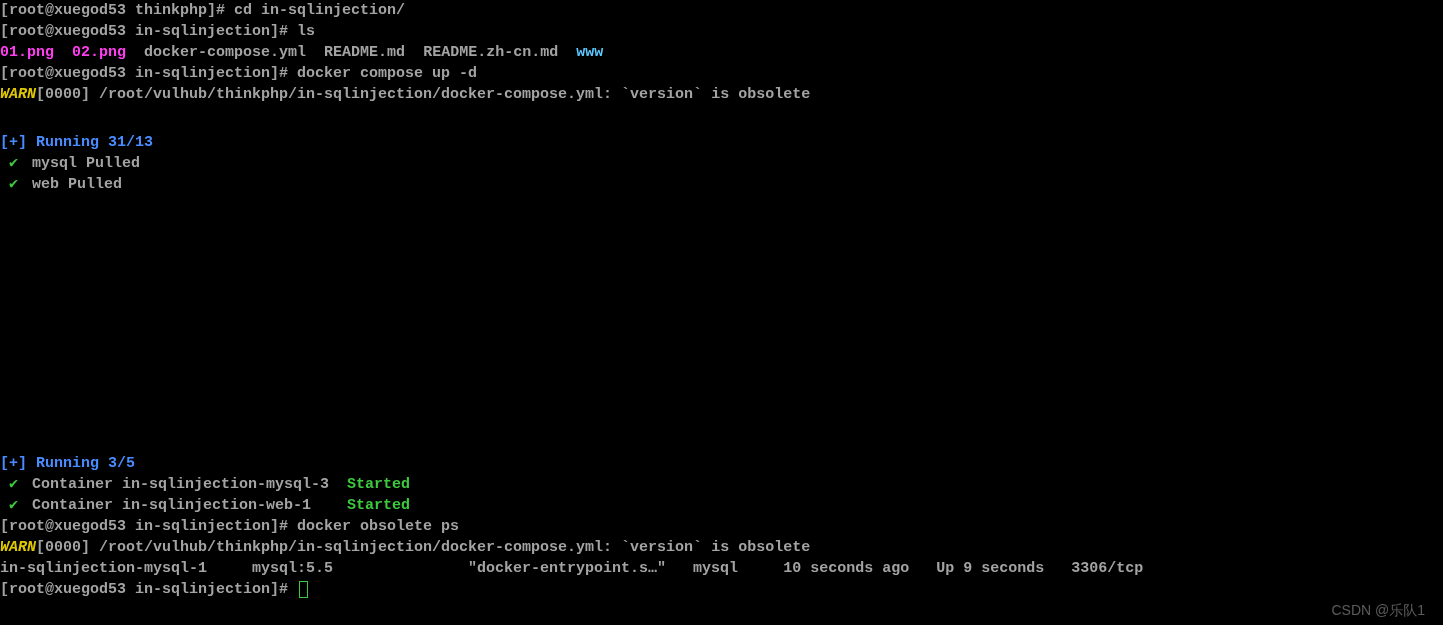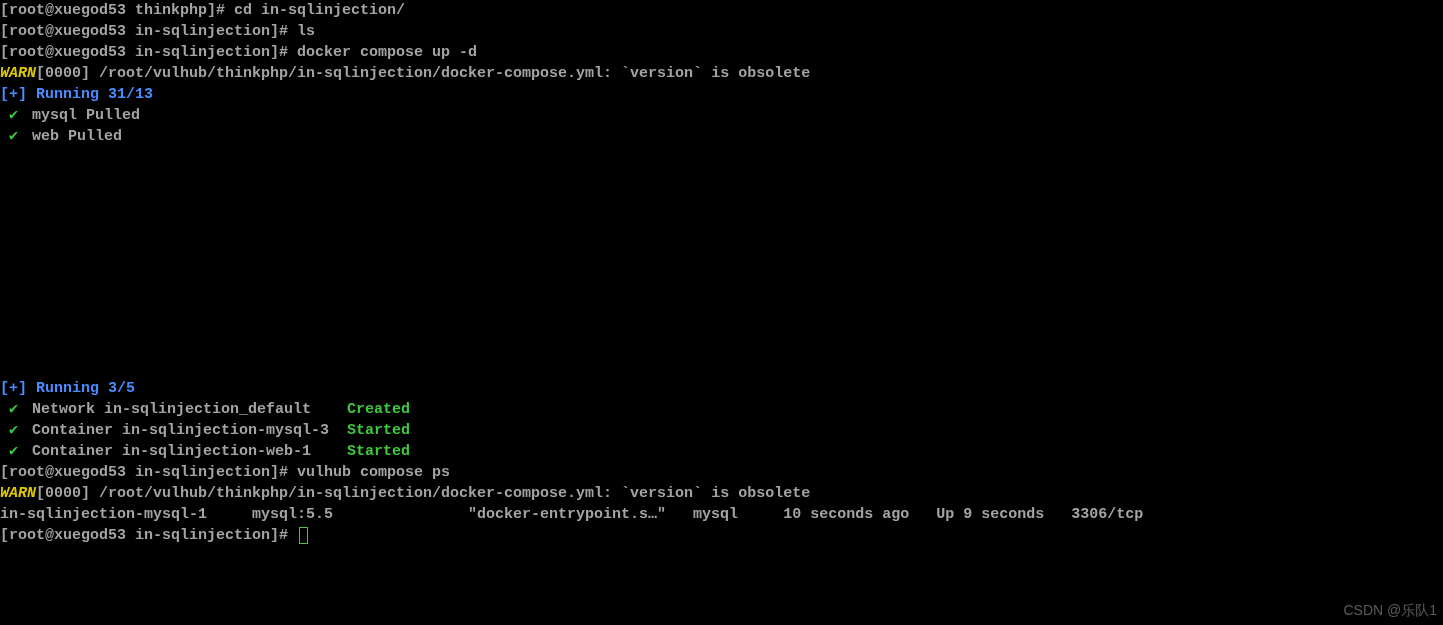--- a/index.html
+++ b/index.html
@@ -20,70 +20,70 @@
       position: relative;
       font-weight: bold;
     }
     .line {
       white-space: pre;
     }
     .magenta { color: #ff3ef1; }
     .cyan { color: #5dc8ff; }
     .yellow { color: #e0c800; font-style: italic; }
     .green { color: #3dc93d; }
-    .blue { color: #4a8cff; }
+    .blue { color: #4a8cff; margin-top: 27px; }
     .white { color: #a3a3a3; }
     .checkmark {
       display: inline-block;
       width: 14px;
       text-align: left;
     }
     .cursor {
       display: inline-block;
       width: 9px;
       height: 17px;
       border: 1px solid #3dc93d;
       vertical-align: text-bottom;
       margin-left: 2px;
     }
     .watermark {
       position: absolute;
       bottom: 4px;
-      right: 6px;
+      right: 18px;
       color: rgba(200,200,200,0.45);
       font-size: 14px;
       font-family: sans-serif;
       font-weight: normal;
     }
   </style>
 </head>
 <body>
 
 <div class="terminal">
 <div class="line"><span class="white">[root@xuegod53 thinkphp]# </span><span class="white">cd in-sqlinjection/</span></div>
 <div class="line"><span class="white">[root@xuegod53 in-sqlinjection]# </span><span class="white">ls</span></div>
+<div class="line"><span class="magenta">01.png</span><span>  </span><span class="magenta">02.png</span><span>  </span><span class="white">docker-compose.yml</span><span>  </span><span class="white">README.md</span><span>  </span><span class="white">README.zh-cn.md</span><span>  </span><span class="cyan">www</span></div>
 <div class="line"><span class="white">[root@xuegod53 in-sqlinjection]# </span><span class="white">docker compose up -d</span></div>
 <div class="line"><span class="yellow">WARN</span><span class="white">[0000] /root/vulhub/thinkphp/in-sqlinjection/docker-compose.yml: `version` is obsolete </span></div>
 <div class="line blue">[+] Running 31/13</div>
 <div class="line"> <span class="green checkmark">✔</span><span class="white"> mysql Pulled </span></div>
 <div class="line"> <span class="green checkmark">✔</span><span class="white"> web Pulled </span></div>
 <div class="line">&nbsp;</div>
 <div class="line">&nbsp;</div>
 <div class="line">&nbsp;</div>
 <div class="line">&nbsp;</div>
 <div class="line">&nbsp;</div>
 <div class="line">&nbsp;</div>
 <div class="line">&nbsp;</div>
 <div class="line">&nbsp;</div>
 <div class="line">&nbsp;</div>
 <div class="line">&nbsp;</div>
 <div class="line">&nbsp;</div>
 <div class="line blue">[+] Running 3/5</div>
-<div class="line"> <span class="green checkmark">✔</span><span class="white"> Network in-sqlinjection_default    </span><span class="green">Created</span></div>
 <div class="line"> <span class="green checkmark">✔</span><span class="white"> Container in-sqlinjection-mysql-3  </span><span class="green">Started</span></div>
 <div class="line"> <span class="green checkmark">✔</span><span class="white"> Container in-sqlinjection-web-1    </span><span class="green">Started</span></div>
-<div class="line"><span class="white">[root@xuegod53 in-sqlinjection]# </span><span class="white">vulhub compose ps</span></div>
+<div class="line"><span class="white">[root@xuegod53 in-sqlinjection]# </span><span class="white">docker obsolete ps</span></div>
 <div class="line"><span class="yellow">WARN</span><span class="white">[0000] /root/vulhub/thinkphp/in-sqlinjection/docker-compose.yml: `version` is obsolete </span></div>
 <div class="line white">in-sqlinjection-mysql-1     mysql:5.5               "docker-entrypoint.s…"   mysql     10 seconds ago   Up 9 seconds   3306/tcp</div>
 <div class="line"><span class="white">[root@xuegod53 in-sqlinjection]# </span><span class="cursor"></span></div>
 </div>
 
 <div class="watermark">CSDN @乐队1</div>
 
 </body></html>

